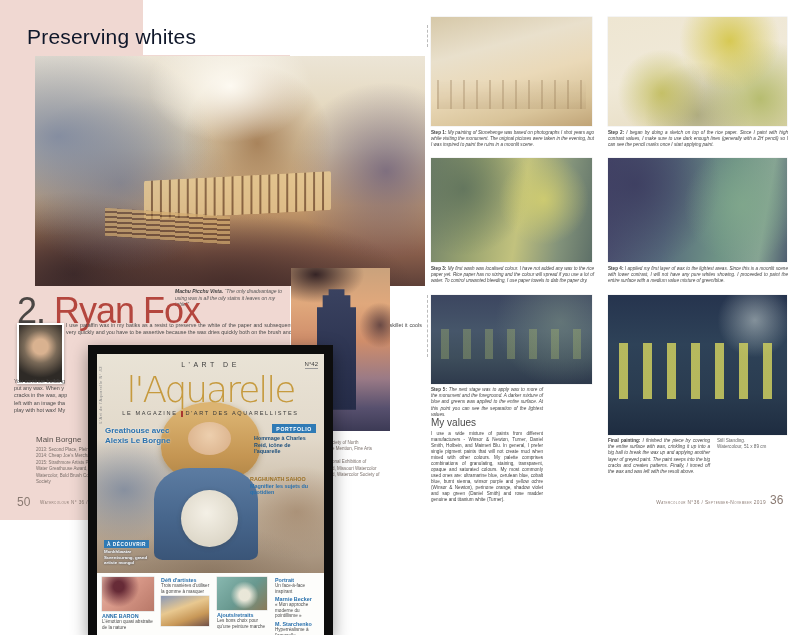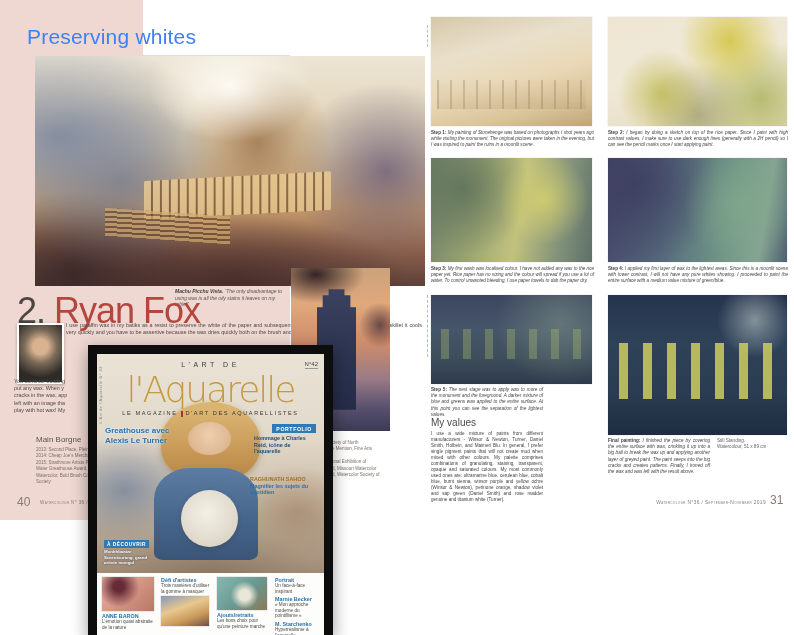--- a/index.html
+++ b/index.html
@@ -2,21 +2,21 @@
 <html><head>
 <meta charset="utf-8">
 <style>
   html,body{margin:0;padding:0;background:#fff;}
   .canvas{position:relative;width:794px;height:635px;background:#fff;overflow:hidden;
           font-family:"Liberation Sans",sans-serif;color:#444;}
   .abs{position:absolute;}
   
   .pink{left:0;top:0;width:290px;height:520px;background:#f0d8d2;}
   .whitepatch{left:143px;top:0;width:147px;height:55px;background:#fff;}
-  .sec-title{left:27px;top:25px;font-size:21px;font-weight:300;color:#3b82f6;letter-spacing:.2px;}
+  .sec-title{left:27px;top:25px;font-size:21px;font-weight:300;color:#0f172a;letter-spacing:.2px;}
   .art-main{left:35px;top:56px;width:390px;height:230px;
     background:
       radial-gradient(ellipse 30% 35% at 50% 13%, rgba(255,252,245,.95), rgba(255,252,245,0) 70%),
       radial-gradient(ellipse 55% 60% at 6% 35%, rgba(120,132,158,.85), rgba(120,132,158,0) 72%),
       radial-gradient(ellipse 40% 55% at 22% 55%, rgba(95,105,135,.6), transparent 70%),
       radial-gradient(ellipse 28% 50% at 57% 38%, rgba(155,112,70,.8), transparent 68%),
       radial-gradient(ellipse 35% 55% at 90% 50%, rgba(98,86,120,.75), transparent 70%),
       radial-gradient(ellipse 60% 40% at 50% 100%, rgba(70,45,42,.95), transparent 78%),
       radial-gradient(ellipse 45% 50% at 10% 95%, rgba(55,38,40,.9), transparent 72%),
       linear-gradient(180deg,#ece5d6 0%,#dfcfae 40%,#c89e6d 65%,#8a5f4c 85%,#5e4038 100%);}
@@ -190,21 +190,21 @@
 
   <div class="abs awards-c2">
     <div>ciety of North</div>
     <div>e Mention, Fine Arts</div>
     <div>&nbsp;</div>
     <div>onal Exhibition of</div>
     <div>d, Missouri Watercolor</div>
     <div>d, Watercolor Society of</div>
   </div>
 
-  <div class="abs pg40">40</div>
+  <div class="abs pg40">50</div>
   <div class="abs foot-l">Watercolour N° 36 / Septe</div>
 
   <div class="abs dash-v" style="left:427px;top:25px;height:22px;"></div>
   <div class="abs dash-v" style="left:427px;top:295px;height:62px;"></div>
 
   <div class="abs step-img img1" style="left:431px;top:17px;width:161px;height:109px;">
     <div class="sketch"></div>
   </div>
   <div class="abs step-img img2" style="left:608px;top:17px;width:179px;height:109px;"></div>
 
@@ -248,21 +248,21 @@
     <b>Final painting:</b>
     <span>I finished the piece by covering the entire surface with wax, crinkling it up into a big ball to break the wax up and applying another layer of greyed paint. The paint seeps into the big cracks and creates patterns. Finally, I ironed off the wax and was left with the result above.</span>
   </div>
 
   <div class="abs credit" style="left:717px;top:438px;width:70px;">
     <div>Still Standing.</div>
     <div>Watercolour, 51 x 89 cm</div>
   </div>
 
   <div class="abs foot-r" style="left:520px;top:500px;width:246px;">Watercolour N°36 / September-November 2019</div>
-  <div class="abs pg41" style="left:770px;top:493px;">31</div>
+  <div class="abs pg41" style="left:770px;top:493px;">36</div>
 
   <div class="abs cover">
     <div class="cover-in">
 
       <div class="girl">
         <div class="hair"></div>
         <div class="face"></div>
         <div class="sweater"></div>
         <div class="fluff"></div>
       </div>
@@ -270,21 +270,21 @@
       <div class="spine">L'Art de l'Aquarelle N° 42</div>
       <div class="m-pre">L'ART DE</div>
       <div class="m-issue">N°42</div>
       <div class="m-logo">l'Aquarelle</div>
       <div class="m-tag">
         <span>LE MAGAZINE</span><span class="redbar"></span><span>D'ART DES AQUARELLISTES</span>
       </div>
 
       <div class="meet">
         <div>Greathouse avec</div>
-        <div>Alexis Le Turner</div>
+        <div>Alexis Le Borgne</div>
       </div>
 
       <div class="pf-badge">PORTFOLIO</div>
       <div class="pf-txt">Hommage à Charles Reid, icône de l'aquarelle</div>
 
       <div class="rs-name">RAGHUNATH SAHOO</div>
       <div class="rs-txt">Magnifier les sujets du quotidien</div>
 
       <div class="disc-badge">À DÉCOUVRIR</div>
       <div class="disc-txt">Munkhbaatar Surentsurang, grand artiste mongol</div>

